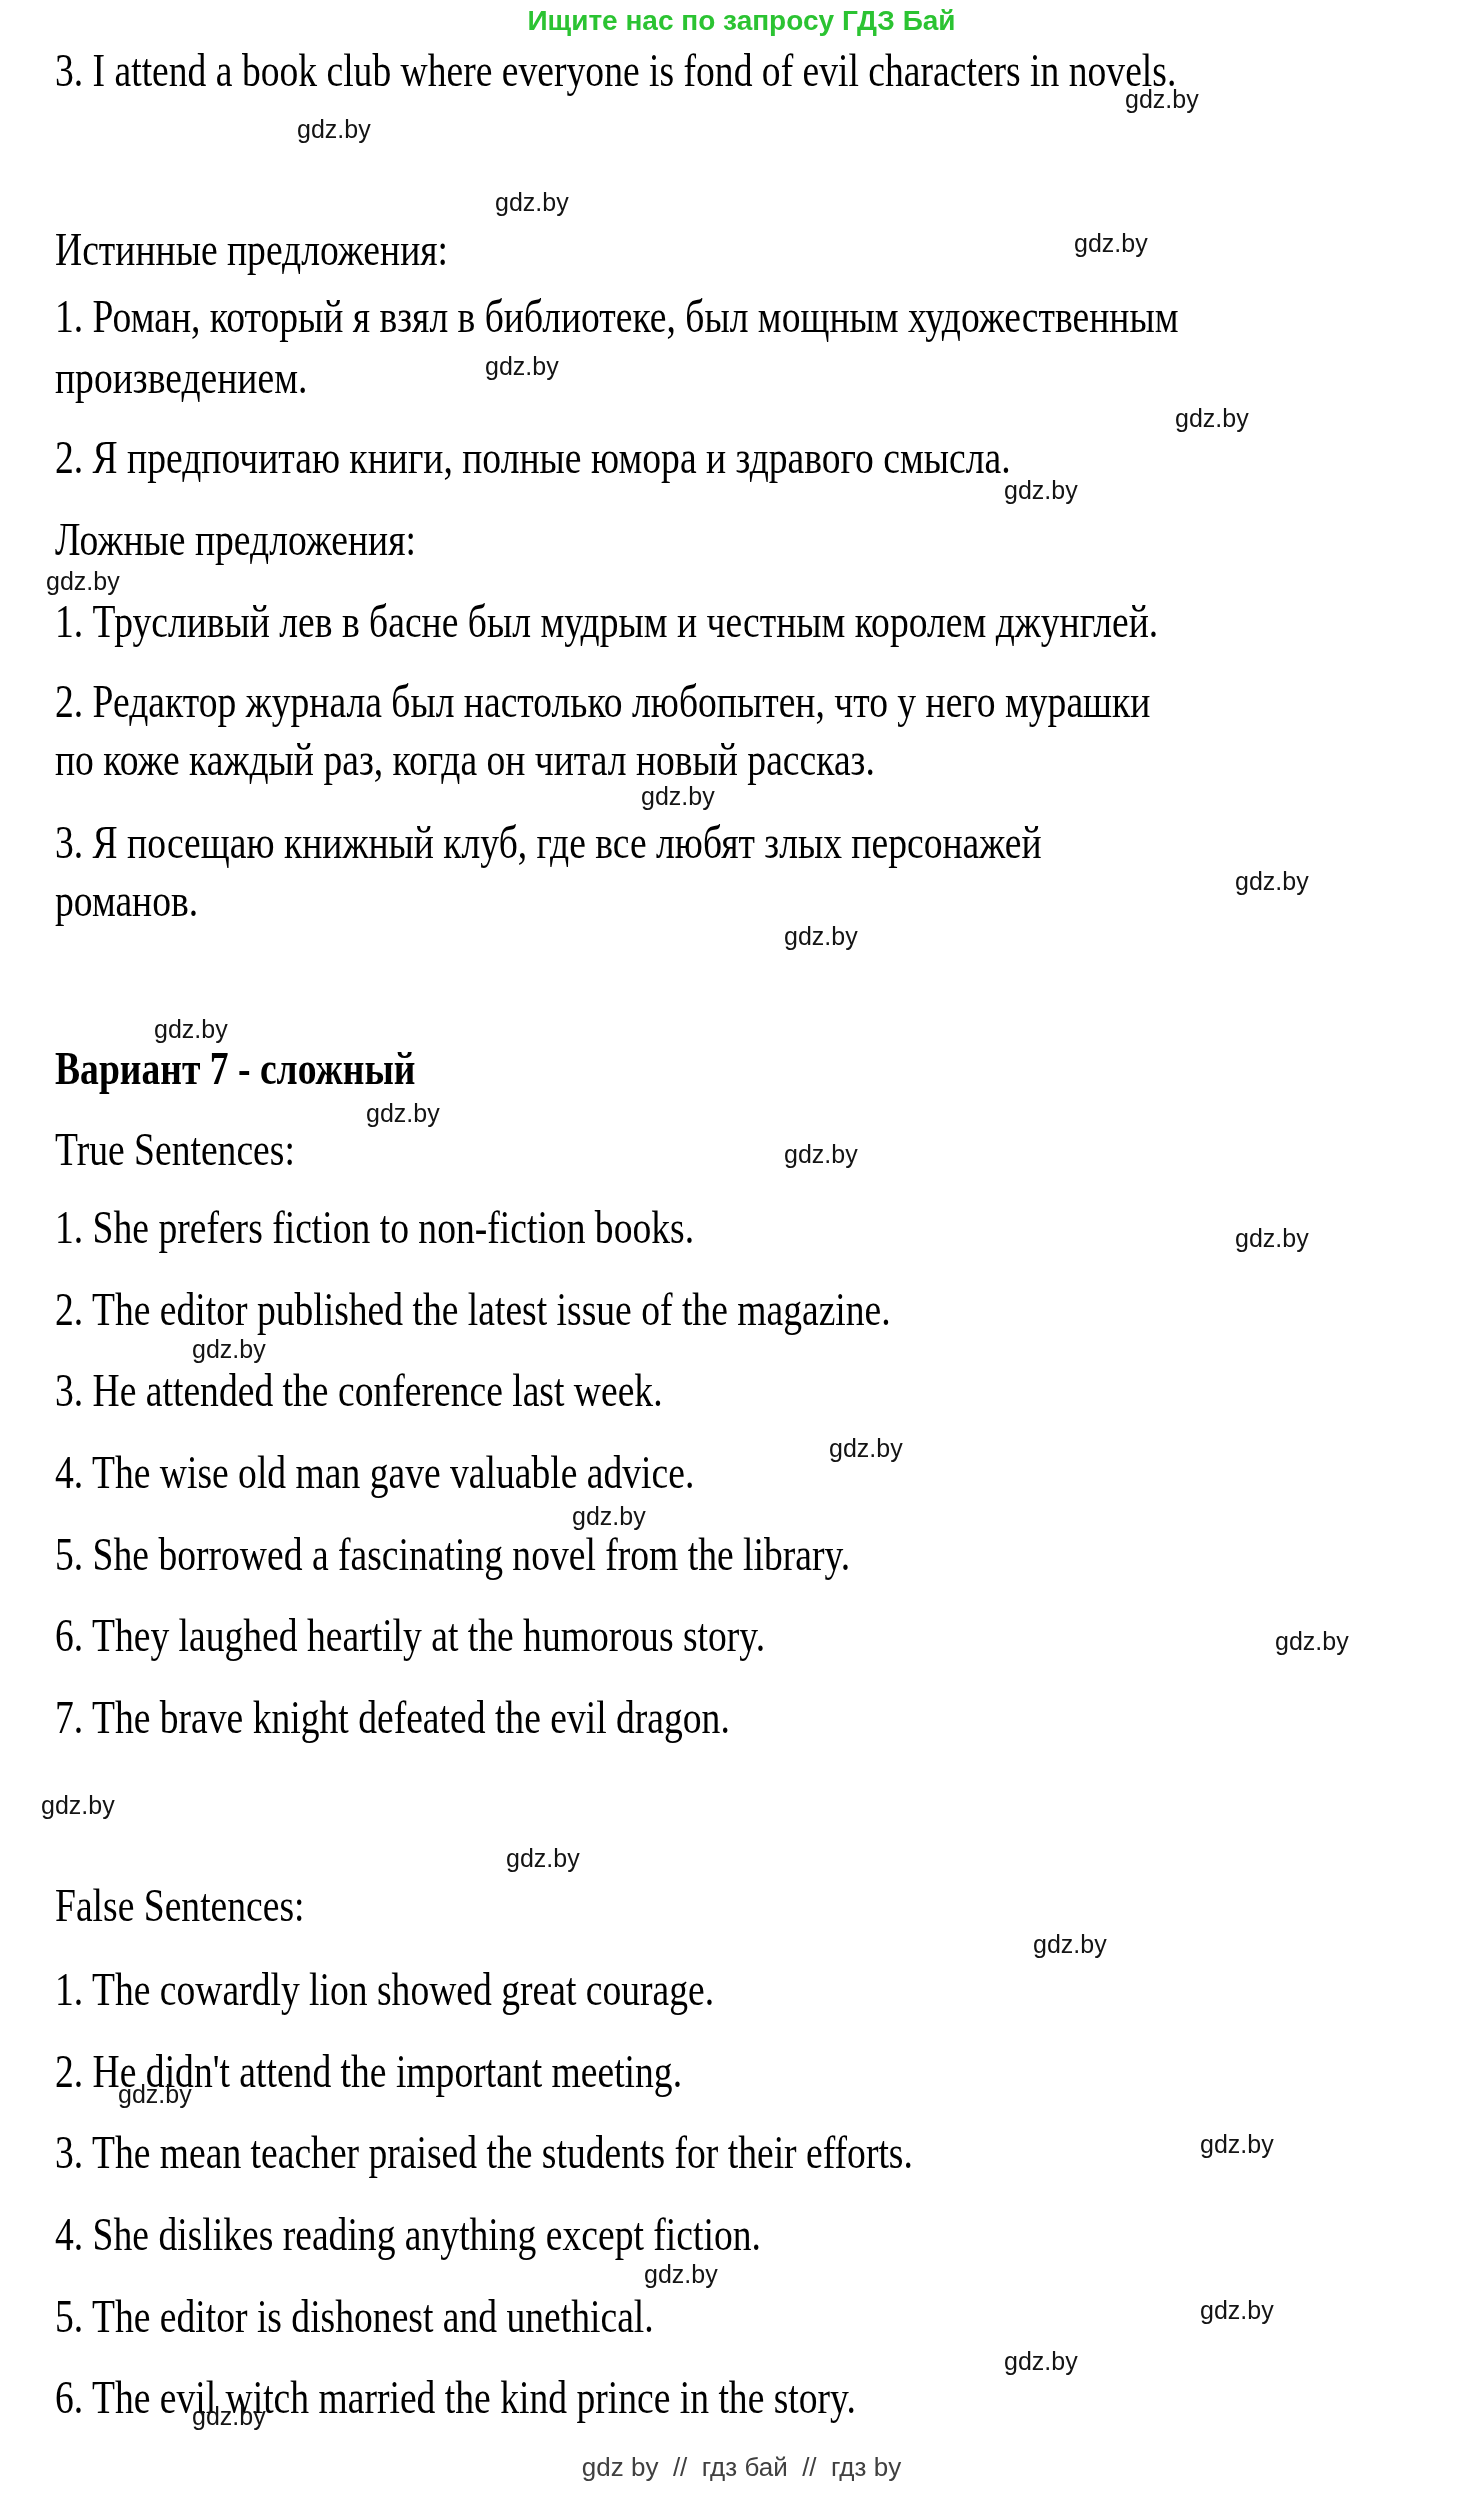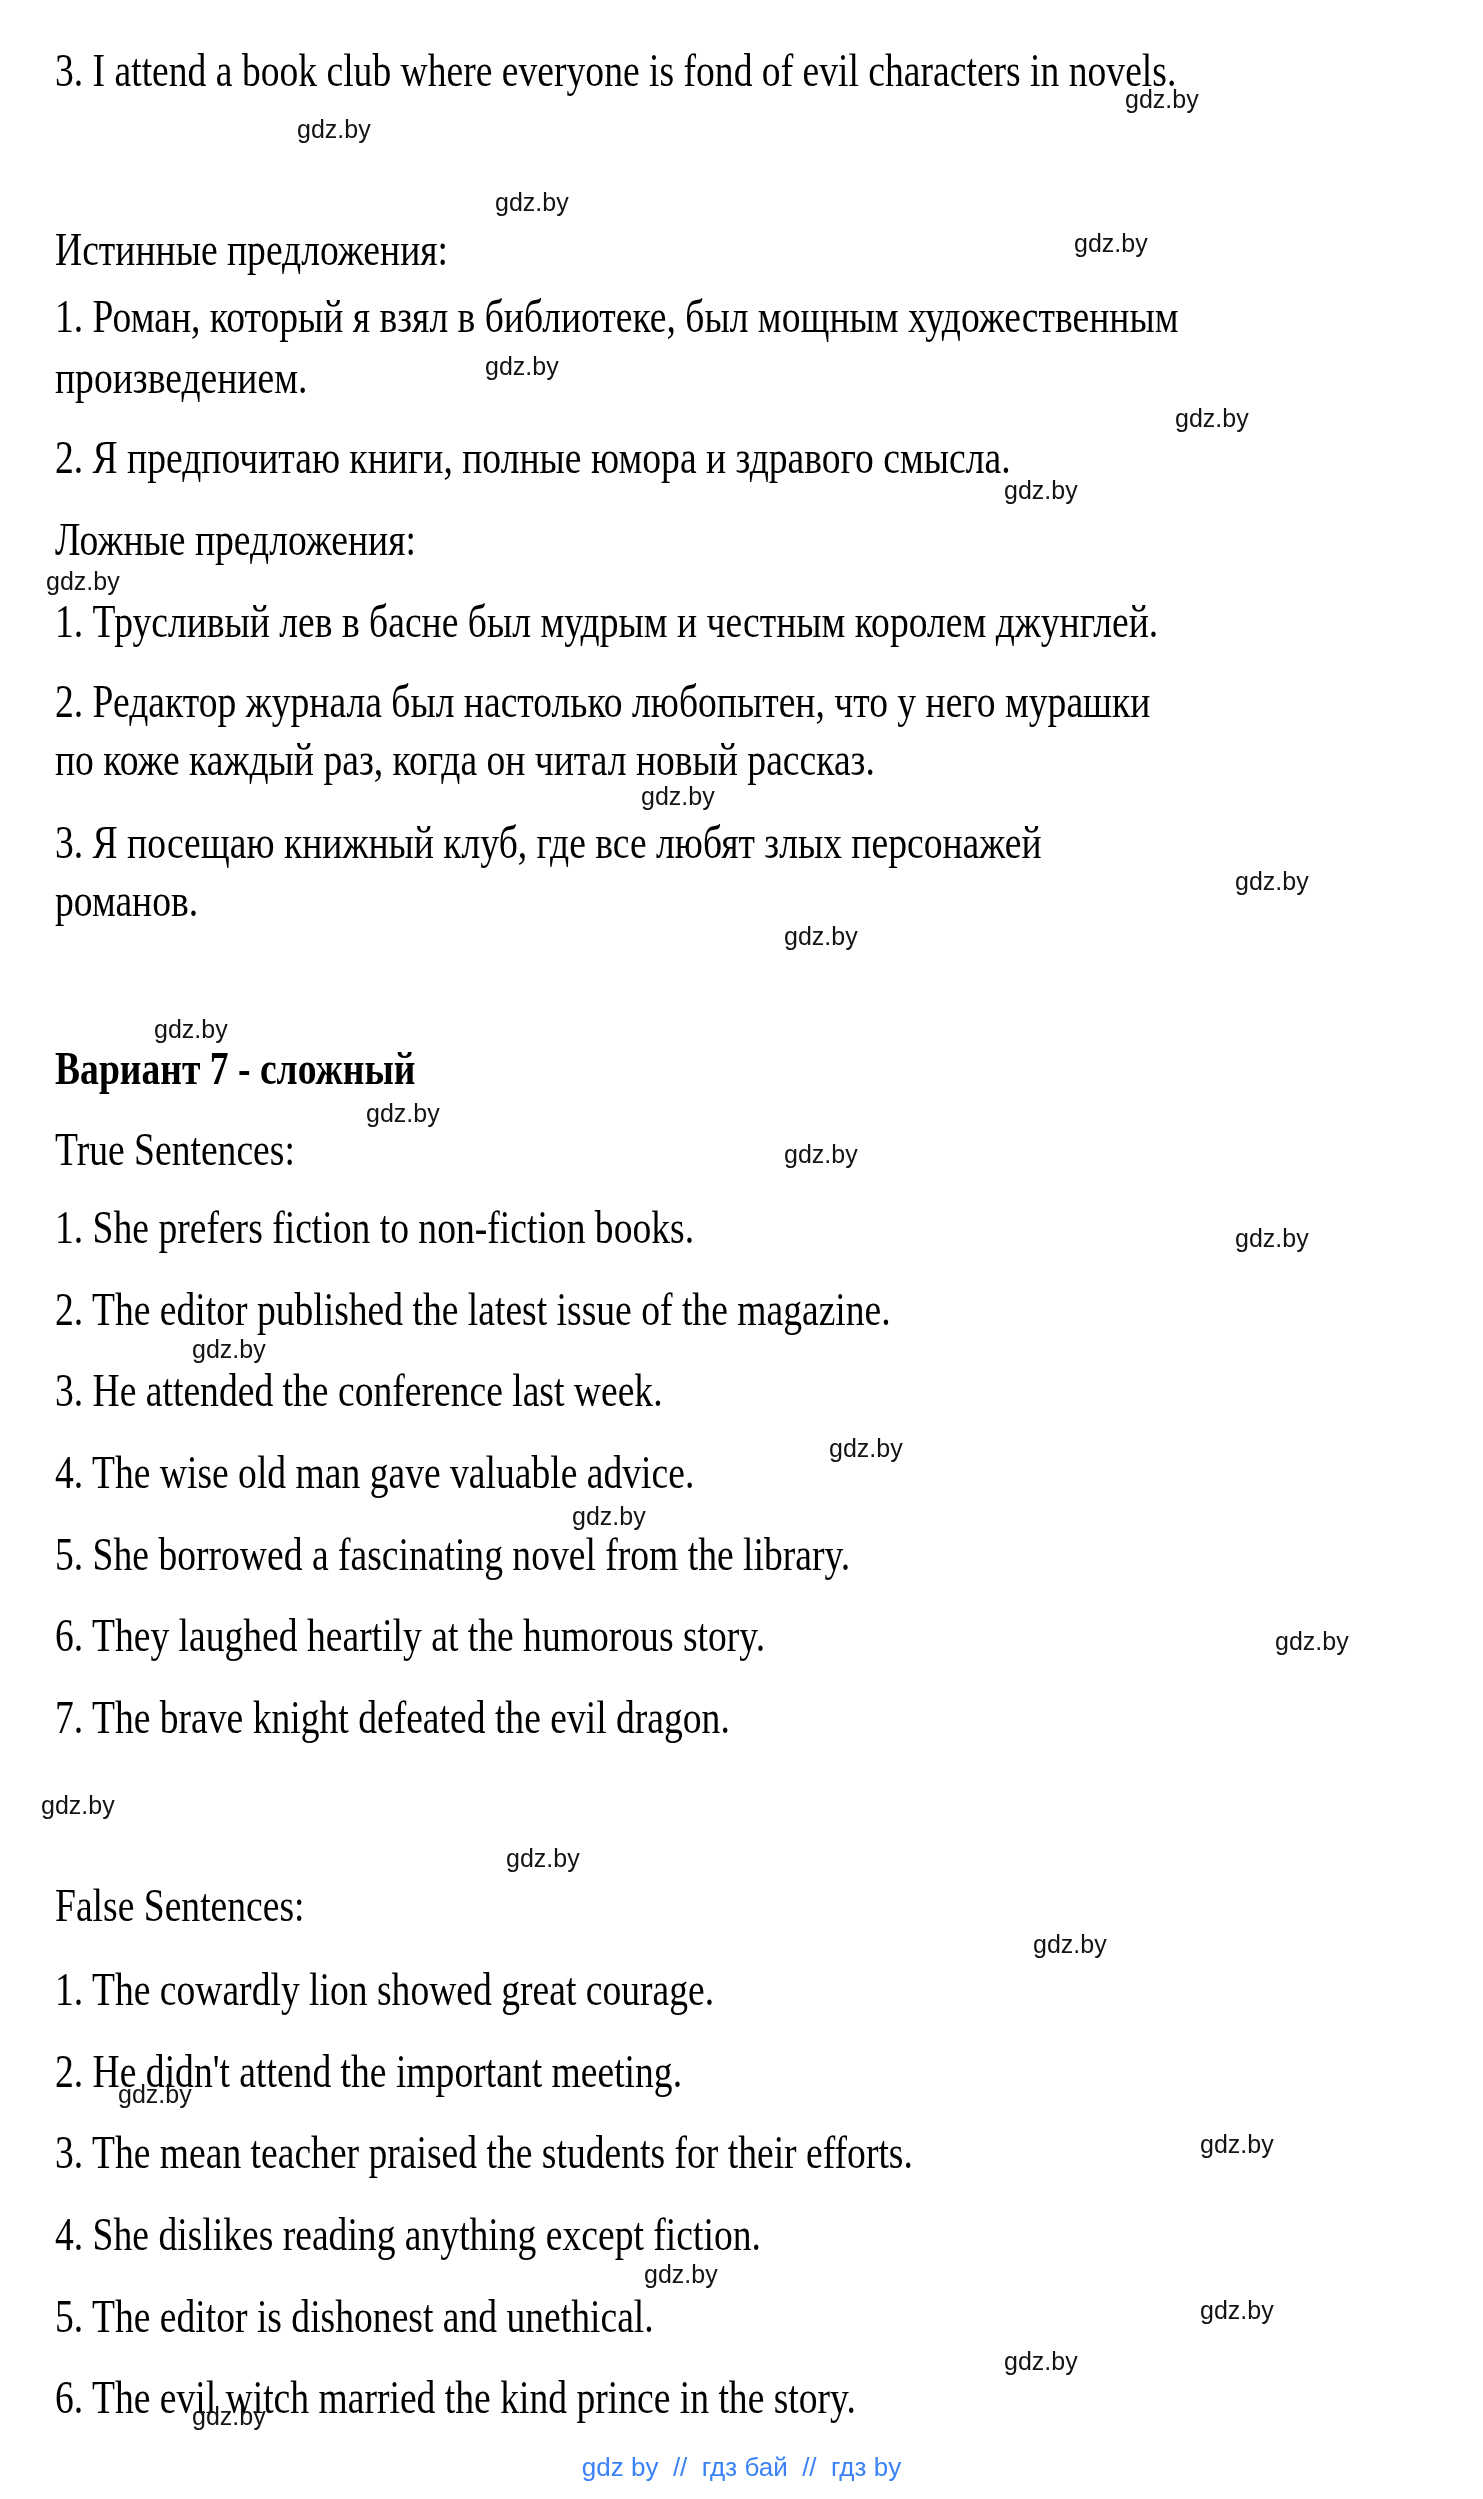--- a/index.html
+++ b/index.html
@@ -40,29 +40,30 @@
     font-family: "Liberation Sans", sans-serif;
     font-size: 25px;
     color: #141414;
     white-space: pre;
   }
   .footer {
     position: absolute; left: 0; right: 0; top: 2452px;
     text-align: center;
     font-family: "Liberation Sans", sans-serif;
     font-size: 26px;
-    color: #3b82f6;
+    color: #404040;
     white-space: pre;
   }
 </style>
 </head>
 <body>
 
 <div id="page">
 
+  <div class="banner">Ищите нас по запросу ГДЗ Бай</div>
 
   <div class="ln" style="top:46px">3. I attend a book club where everyone is fond of evil characters in novels.</div>
   <div class="ln" style="top:225px">Истинные предложения:</div>
   <div class="ln" style="top:292px">1. Роман, который я взял в библиотеке, был мощным художественным</div>
   <div class="ln" style="top:353px">произведением.</div>
   <div class="ln" style="top:433px">2. Я предпочитаю книги, полные юмора и здравого смысла.</div>
   <div class="ln" style="top:515px">Ложные предложения:</div>
   <div class="ln" style="top:597px">1. Трусливый лев в басне был мудрым и честным королем джунглей.</div>
   <div class="ln" style="top:677px">2. Редактор журнала был настолько любопытен, что у него мурашки</div>
   <div class="ln" style="top:735px">по коже каждый раз, когда он читал новый рассказ.</div>

